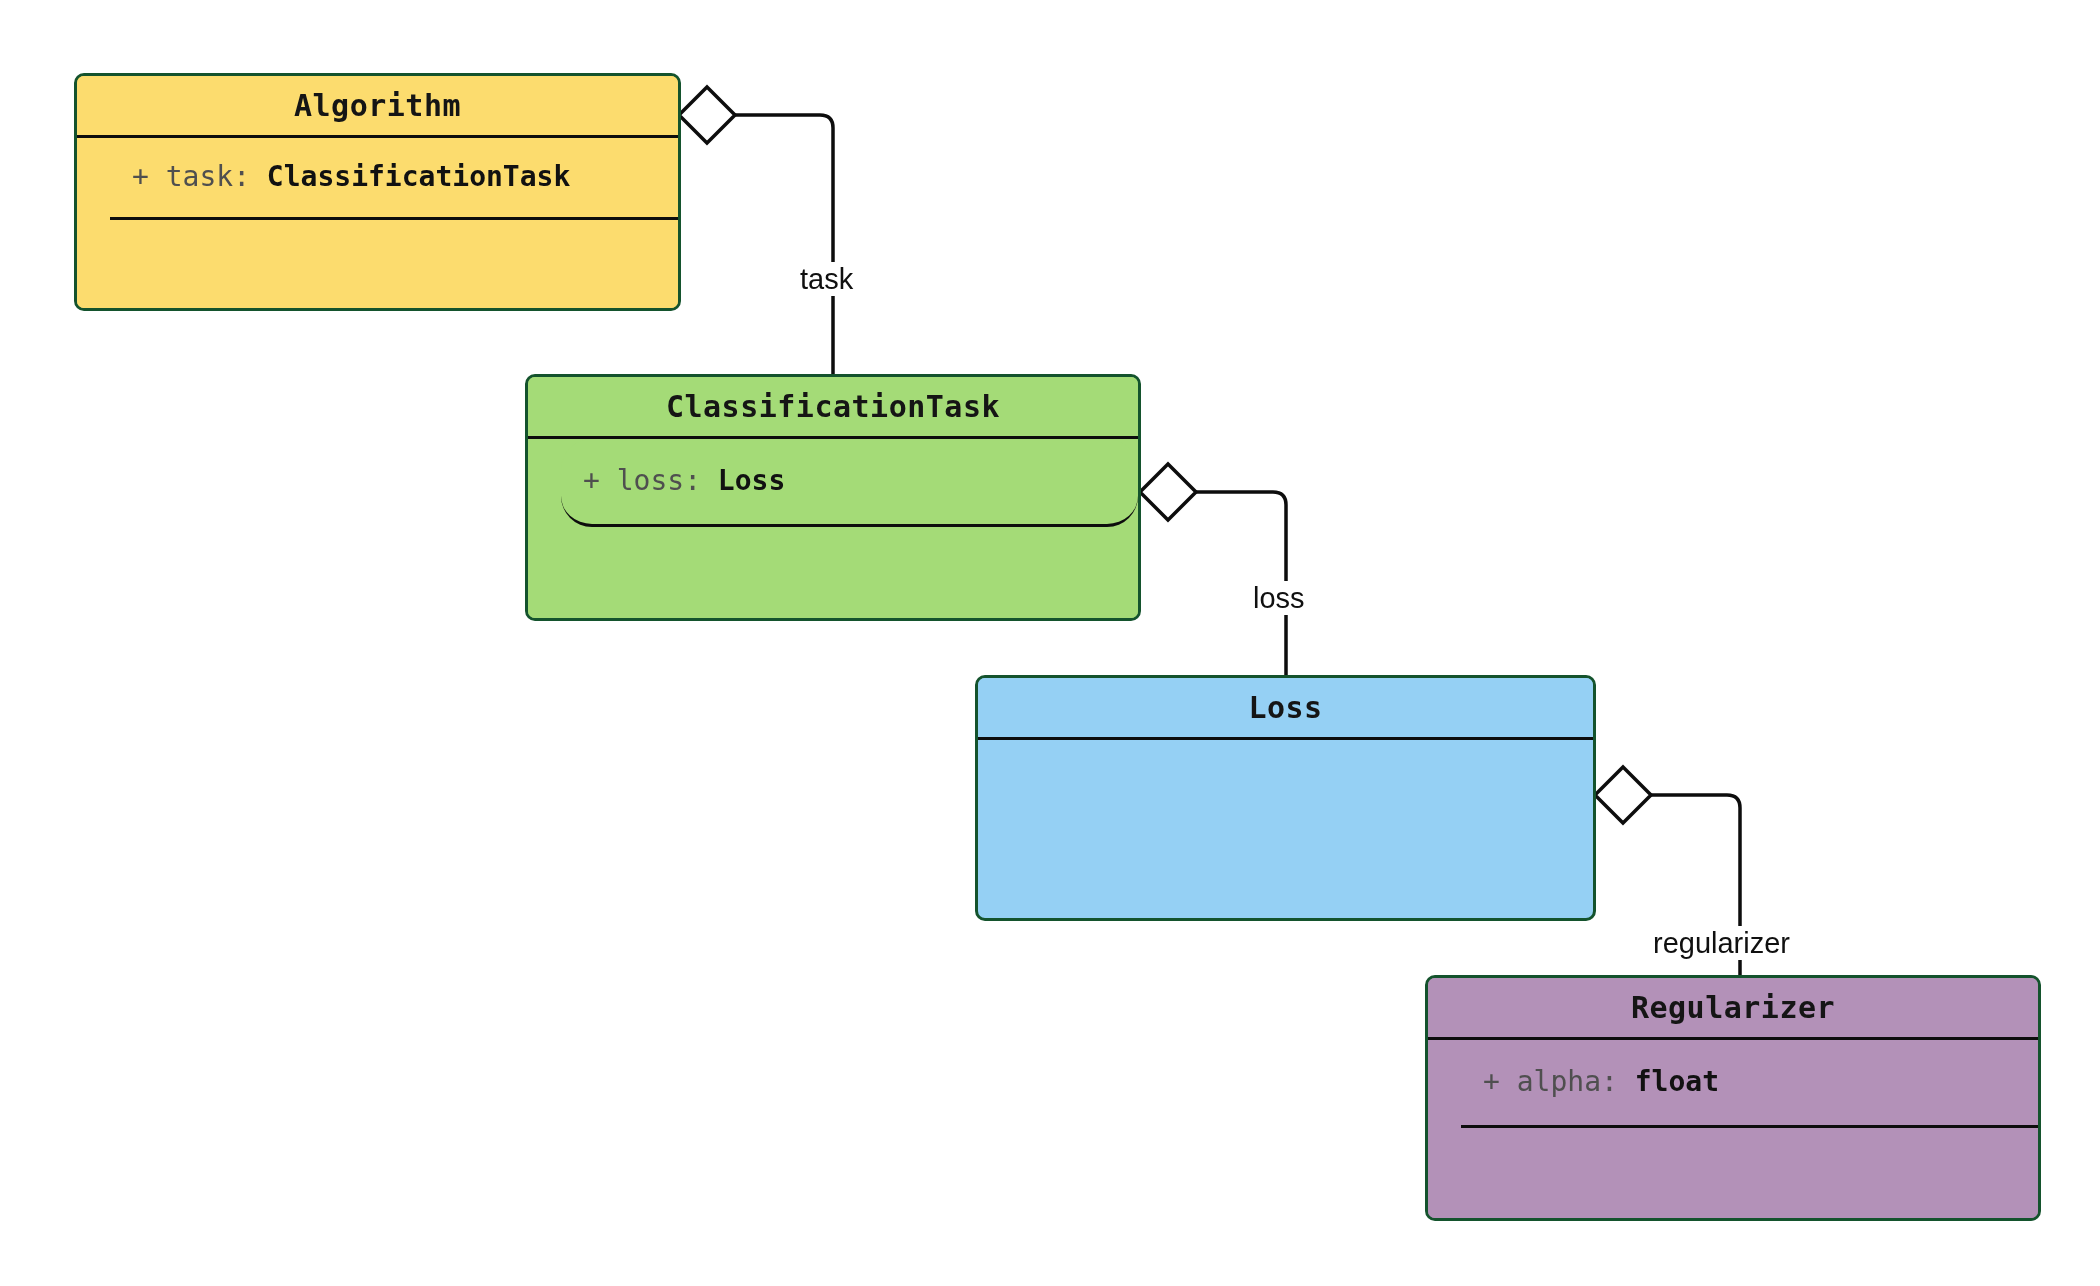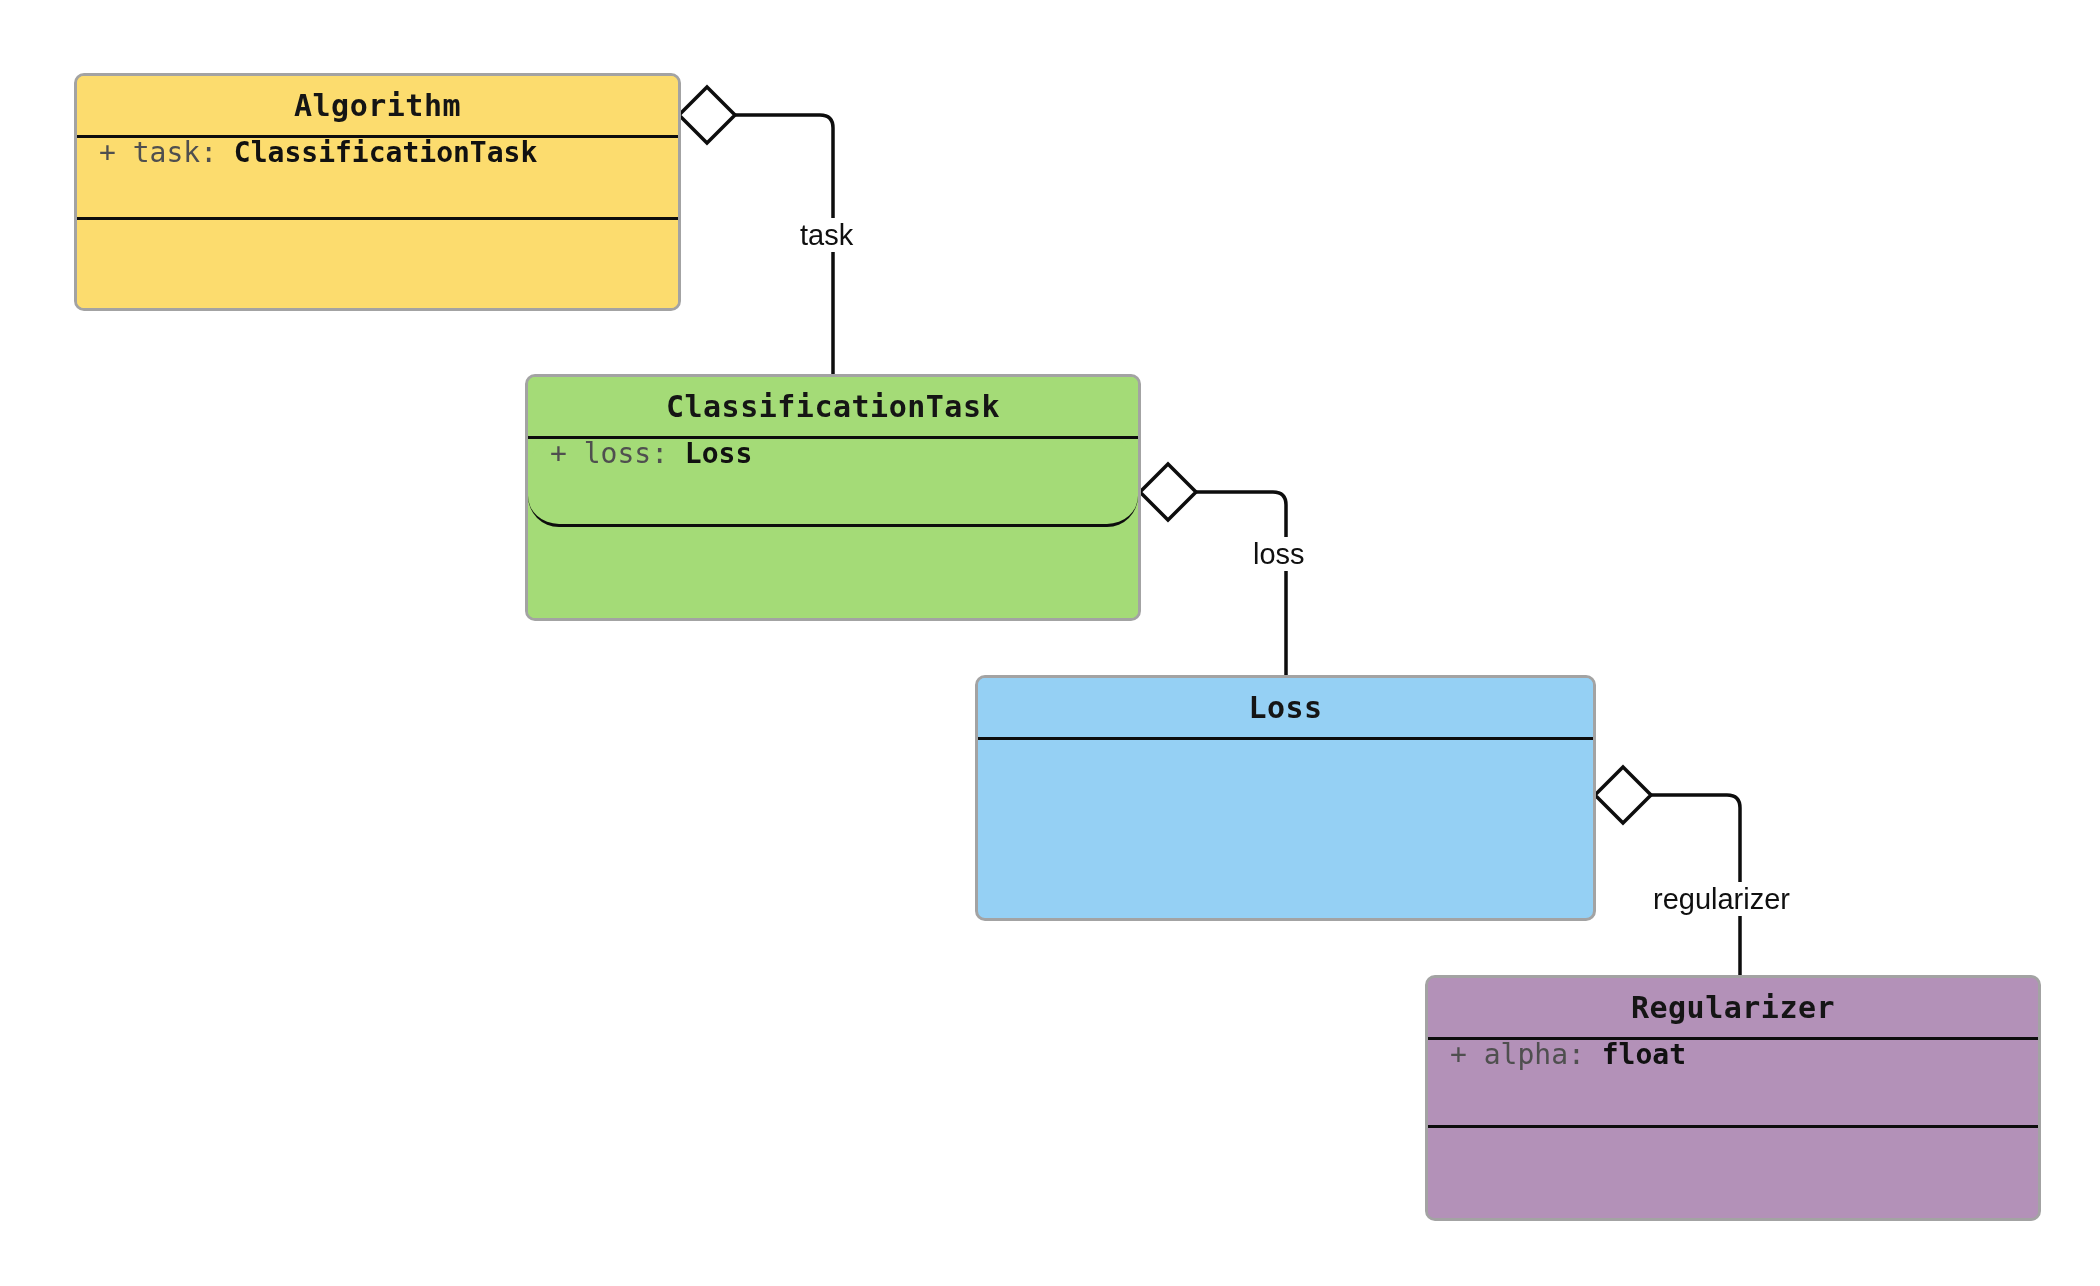--- a/index.html
+++ b/index.html
@@ -24,44 +24,45 @@
     width: 2100px;
     height: 1286px;
     z-index: 1;
   }
 
   
   .uml-class {
     position: absolute;
     z-index: 2;
     box-sizing: border-box;
-    border: 3px solid #a3a3a3;
+    border: 3px solid #14532d;
     border-radius: 10px;
     overflow: hidden;
     background: #ffffff;
   }
   .uml-title {
     box-sizing: border-box;
     display: flex;
     align-items: center;
     justify-content: center;
     border-bottom: 3px solid #0d0d0d;
     font-family: "DejaVu Sans Mono", "Liberation Mono", monospace;
     font-weight: bold;
     font-size: 30px;
     color: #151515;
     letter-spacing: 0.5px;
     white-space: nowrap;
   }
   .uml-attrs {
     box-sizing: border-box;
     display: flex;
-    align-items: flex-start;
+    align-items: center;
     border-bottom: 3px solid #0d0d0d;
     padding: 0 22px;
+    margin-left: 33px;
   }
   .uml-attr {
     font-family: "DejaVu Sans Mono", "Liberation Mono", monospace;
     font-size: 28px;
     white-space: nowrap;
     line-height: 1.1;
   }
   .attr-sig { color: #4f4f4f; }
   .attr-type {
     color: #111111;
@@ -96,20 +97,21 @@
   .edge-label {
     position: absolute;
     z-index: 3;
     font-family: "Liberation Sans", sans-serif;
     font-size: 29px;
     color: #101010;
     background: #ffffff;
     padding: 2px 5px;
     white-space: nowrap;
     line-height: 1.05;
+    margin-top: 44px;
   }
   .lbl-task        { left: 795px;  top: 218px; }
   .lbl-loss        { left: 1248px; top: 537px; }
   .lbl-regularizer { left: 1648px; top: 882px; }
 </style>
 </head>
 <body>
 
 <div id="canvas" style="background: rgb(255, 255, 255);">
 

